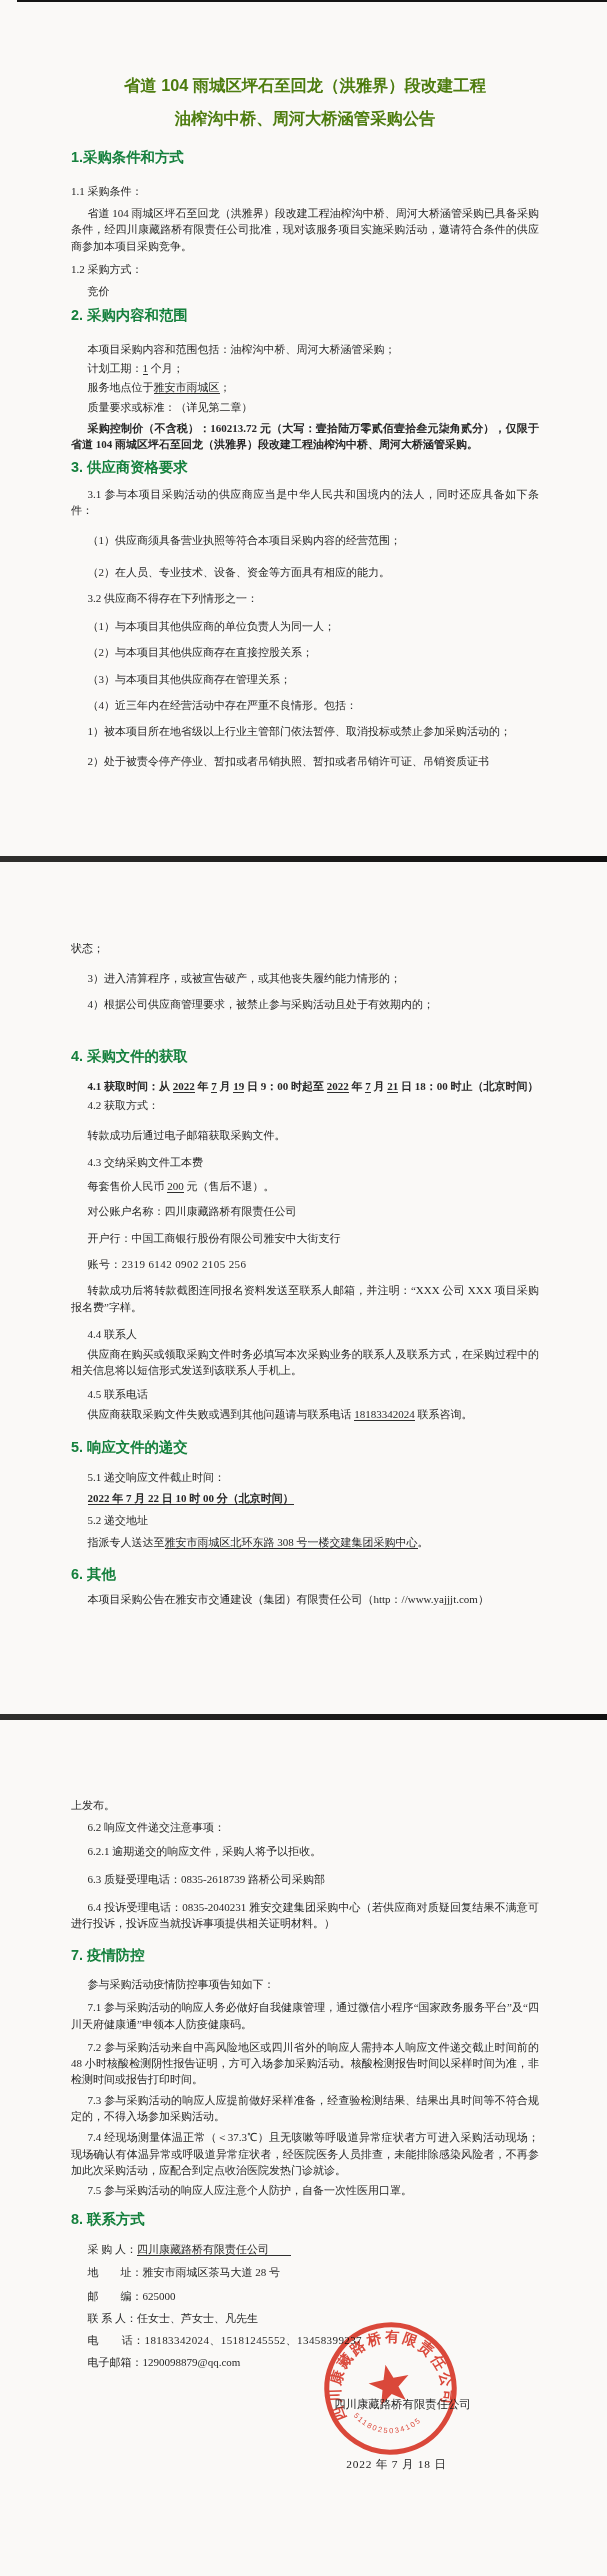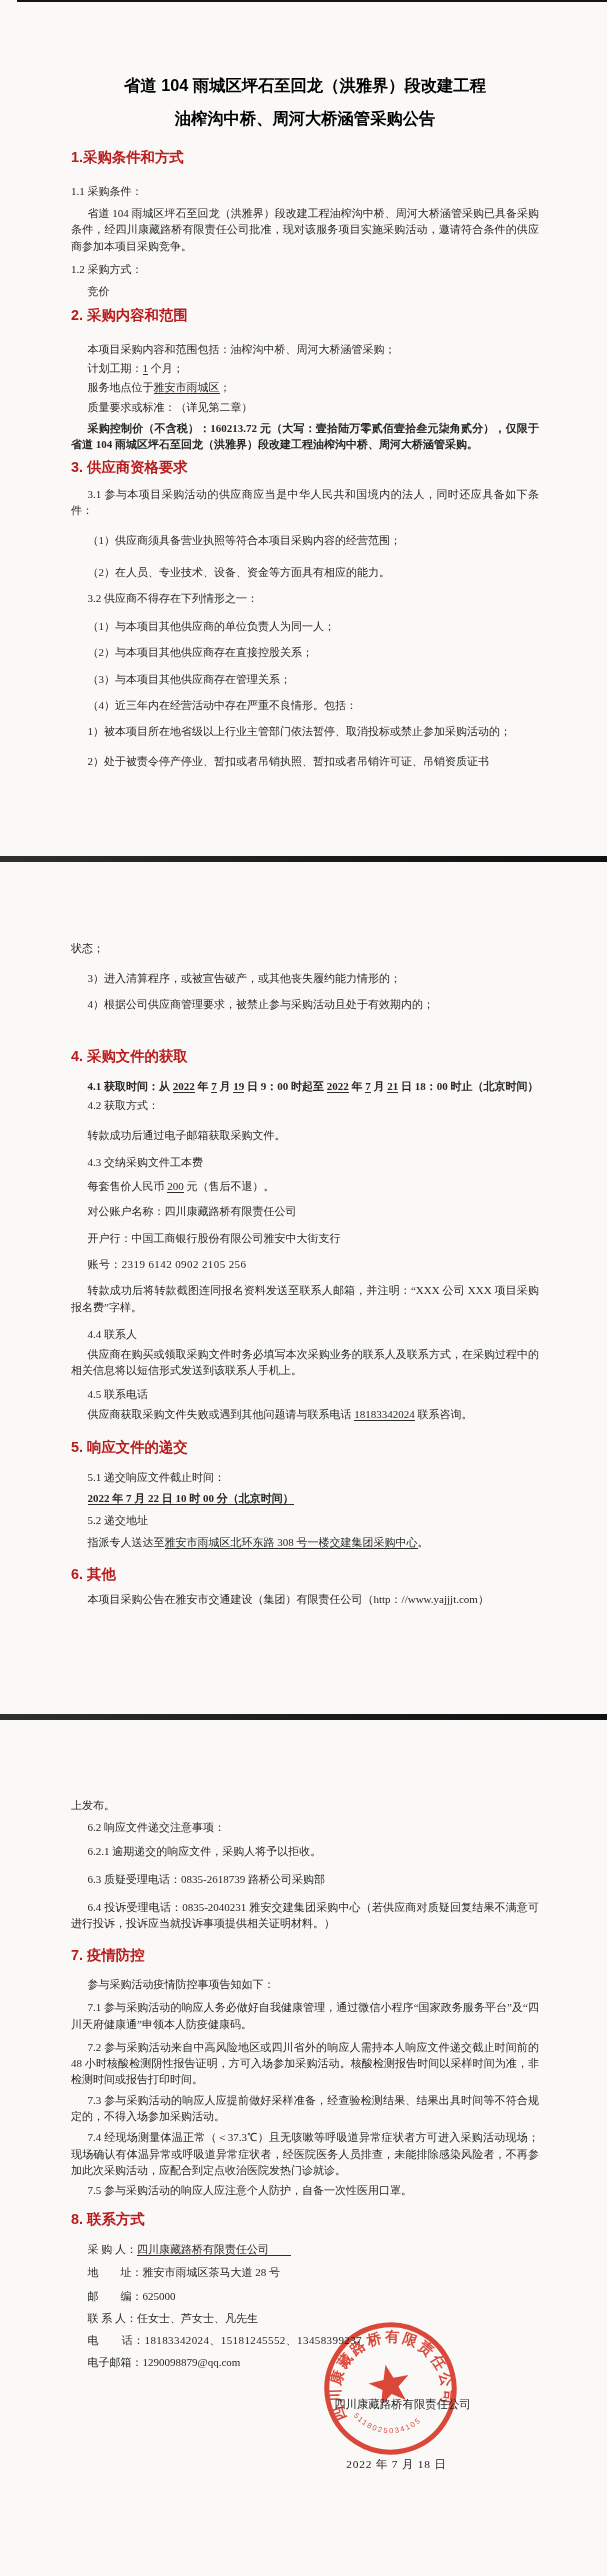--- a/index.html
+++ b/index.html
@@ -11,25 +11,25 @@
     -webkit-font-smoothing:antialiased;
   }
   .page { position:relative; width:607px; background:#faf9f7; overflow:hidden; }
   .sep  { height:6px; background:linear-gradient(90deg,#30302e 0%,#1b1b1a 55%,#111 100%); }
   .edge-top { position:absolute; top:0; left:16.7px; right:0; height:2.3px; background:#161616; }
   .content { padding-left:71px; padding-right:68px; font-size:11px; line-height:16.3px; text-align:justify; }
   p { margin:0; }
   .ind { text-indent:1.5em; }
   .title {
     font-family:"Liberation Sans", sans-serif; font-weight:bold;
-    font-size:16.3px; line-height:23px; text-align:center; color:#000000; text-indent:0;
+    font-size:16.3px; line-height:23px; text-align:center; color:#4d7c0f; text-indent:0;
   }
   .h {
     font-family:"Liberation Sans", sans-serif; font-weight:bold;
-    font-size:14.4px; line-height:21px; color:#b91c1c; text-align:left; text-indent:0;
+    font-size:14.4px; line-height:21px; color:#15803d; text-align:left; text-indent:0;
   }
   .b { font-weight:bold; }
   .u { border-bottom:1.1px solid #2e2e2e; }
   .digits { letter-spacing:0.4px; }
   .sign-line {
     position:absolute; font-size:11.4px; line-height:15px; color:#1d1d1d;
     text-align:center; white-space:nowrap; z-index:3;
   }
   .seal {
     position:absolute; z-index:2; mix-blend-mode:multiply; opacity:0.92;

